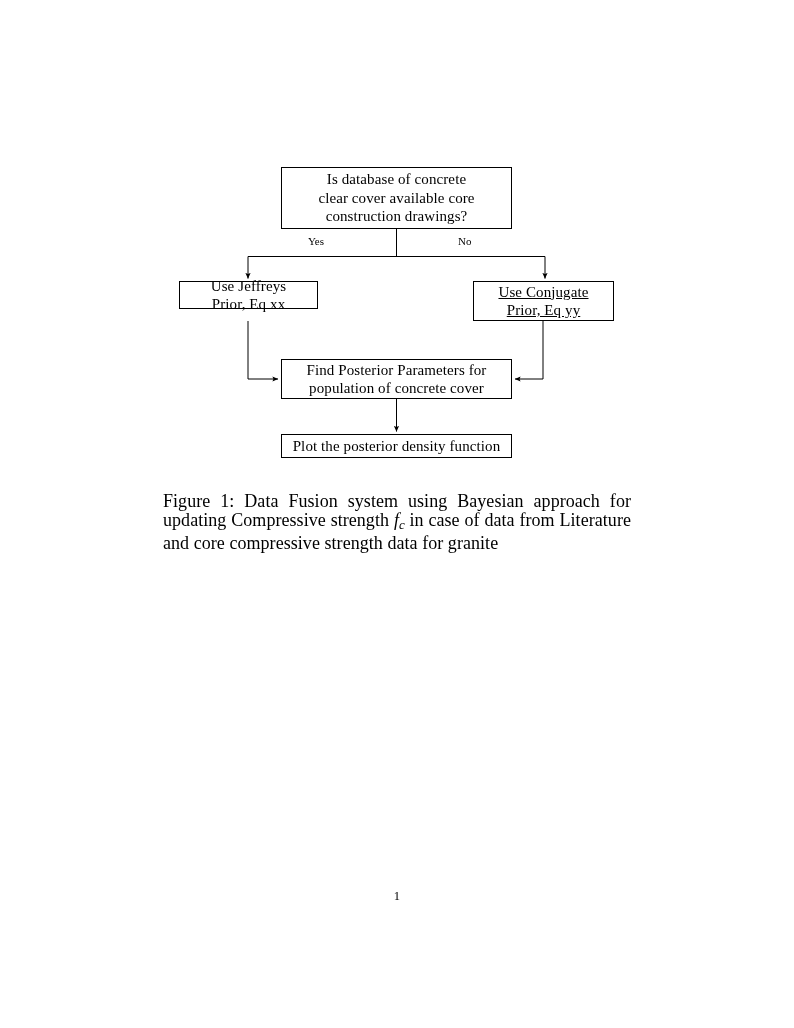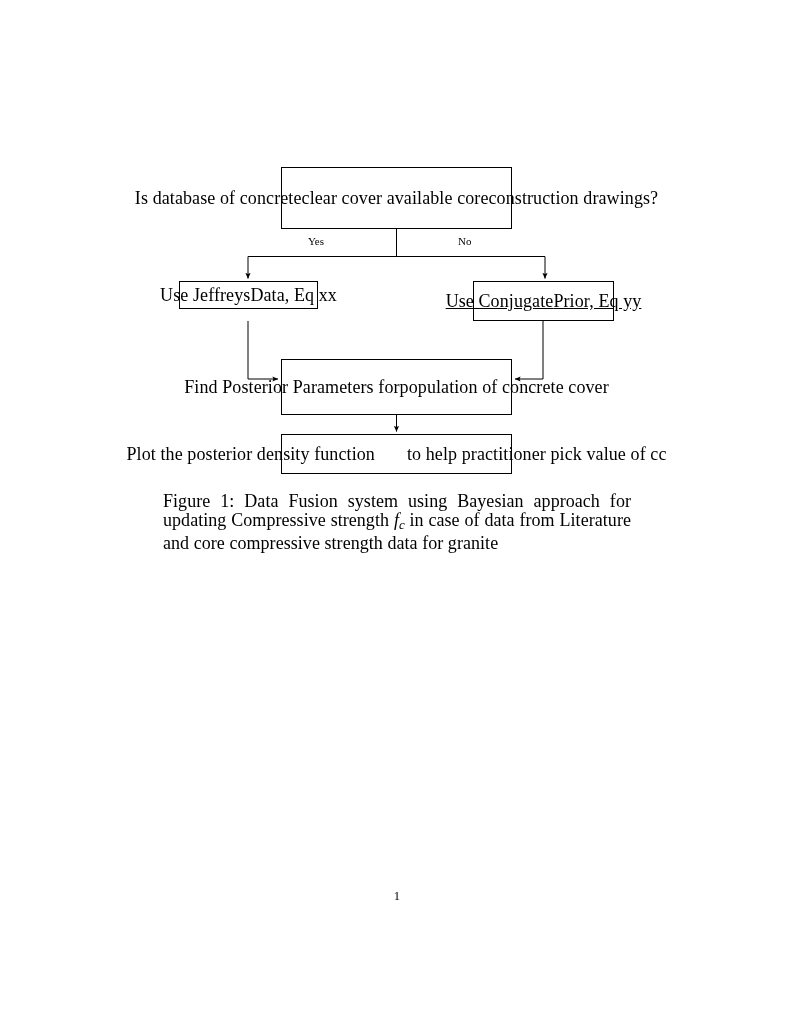--- a/index.html
+++ b/index.html
@@ -30,36 +30,36 @@
     width: 794px;
     height: 490px;
   }
 
   .node-box {
     position: absolute;
     box-sizing: border-box;
     border: 1px solid #000000;
     background: #ffffff;
     display: flex;
-    flex-direction: row;
+    flex-direction: column;
     align-items: center;
     justify-content: center;
     text-align: center;
-    font-size: 18px;
+    font-size: 15px;
     line-height: 18.4px;
     letter-spacing: 0.1px;
     z-index: 3;
   }
   .node-box .ln { display: block; white-space: nowrap; }
 
   #node-decision { left: 281px; top: 167px;  width: 231px; height: 62px; }
   #node-jeffreys  { left: 179px; top: 281px;  width: 139px; height: 28px; }
   #node-conjugate { left: 473px; top: 281px;  width: 141px; height: 40px; text-decoration: underline; }
-  #node-posterior { left: 281px; top: 359px;  width: 231px; height: 56px; }
-  #node-plot      { left: 281px; top: 434px;  width: 231px; height: 40px; gap: 32px; }
+  #node-posterior { left: 281px; top: 359px;  width: 231px; height: 40px; }
+  #node-plot      { left: 281px; top: 434px;  width: 231px; height: 24px; gap: 32px; }
 
   .branch-label {
     position: absolute;
     font-size: 11px;
     line-height: 1;
     white-space: nowrap;
     z-index: 3;
   }
   #label-yes { left: 308px; top: 236px; }
   #label-no  { left: 458px; top: 236px; }
@@ -141,36 +141,35 @@
       <span class="ln">clear cover available core</span>
       <span class="ln">construction drawings?</span>
     </div>
 
     <div class="branch-label" id="label-yes">Yes</div>
 
     <div class="branch-label" id="label-no">No</div>
 
     <div class="node-box" id="node-jeffreys">
       <span class="ln">Use Jeffreys</span>
-      <span class="ln">Data, Eq xx</span>
+      <span class="ln">Prior, Eq xx</span>
     </div>
 
     <div class="node-box" id="node-conjugate">
       <span class="ln">Use Conjugate</span>
       <span class="ln">Prior, Eq yy</span>
     </div>
 
     <div class="node-box" id="node-posterior">
       <span class="ln">Find Posterior Parameters for</span>
       <span class="ln">population of concrete cover</span>
     </div>
 
     <div class="node-box" id="node-plot">
       <span class="ln">Plot the posterior density function</span>
-      <span class="ln">to help practitioner pick value of cc</span>
     </div>
 
   </div>
 
   <div id="caption"><span>Figure 1:</span><span> Data Fusion system using Bayesian approach for updating Compressive strength </span><span class="math-f"><span>f</span><sub>c</sub></span><span> in case of data from Literature and core compressive strength data for granite</span></div>
 
   <div id="page-number">1</div>
 
 </div>
 

